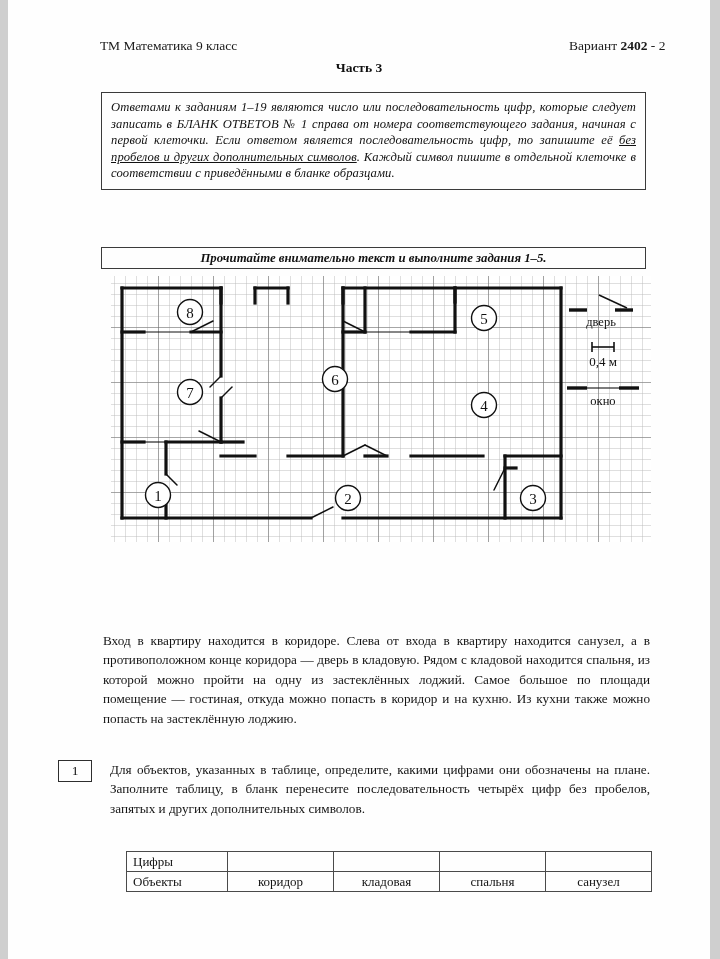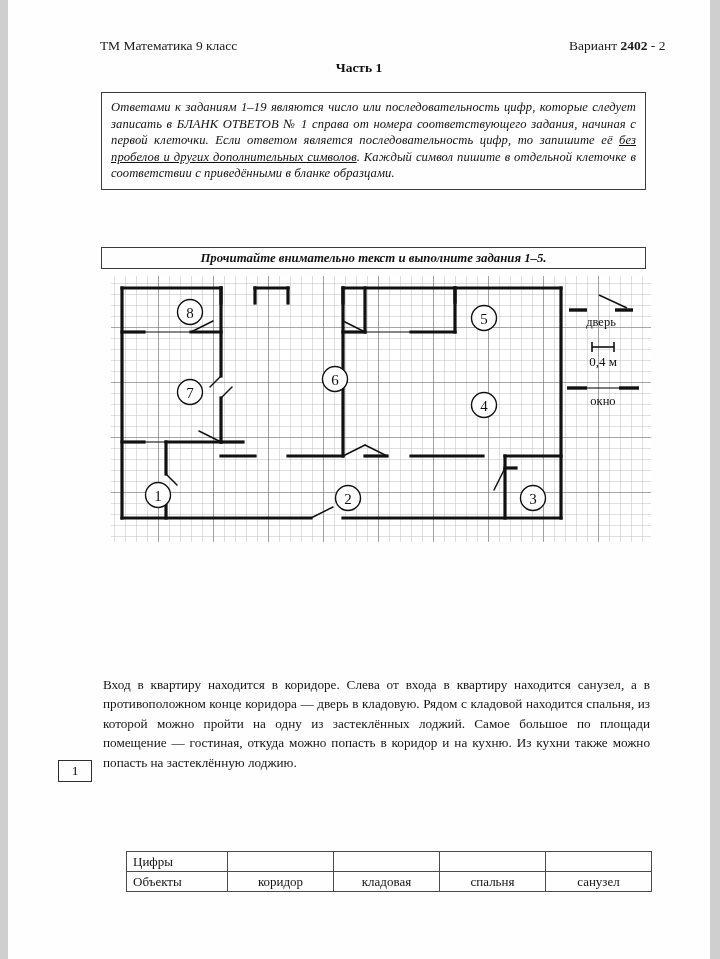--- a/index.html
+++ b/index.html
@@ -121,21 +121,21 @@
     position: absolute;
     left: 95px;
     width: 547px;
     font-size: 13.2px;
     line-height: 19.4px;
     text-align: justify;
     text-align-last: left;
     color: #141414;
   }
   #para1 { top: 552px; }
-  #para2 { top: 631px; margin-top: 44px; }
+  #para2 { top: 631px; }
 
   
   .task-num {
     position: absolute;
     left: 50px;
     top: 760px;
     width: 34px;
     height: 22px;
     border: 1.3px solid #2e2e2e;
     box-sizing: border-box;
@@ -189,21 +189,21 @@
   }
 </style>
 </head>
 <body>
 
 <div id="page">
 <div id="sheet">
 
   <div class="hdr hdr-left">ТМ Математика 9 класс</div>
   <div class="hdr hdr-right"><span>Вариант </span><b>2402</b><span> - 2</span></div>
-  <div class="part-title">Часть 1</div>
+  <div class="part-title">Часть 3</div>
 
   <div class="instr-box">
     <p><span>Ответами к заданиям 1–19 являются число или последовательность цифр, которые следует записать в БЛАНК ОТВЕТОВ № 1 справа от номера соответствующего задания, начиная с первой клеточки. Если ответом является последовательность цифр, то запишите её </span><span class="u">без пробелов и других дополнительных символов</span><span>. Каждый символ пишите в отдельной клеточке в соответствии с приведёнными в бланке образцами.</span></p>
   </div>
 
   <div class="read-bar">Прочитайте внимательно текст и выполните задания 1–5.</div>
 
   <div id="plan">
     <svg width="550" height="273" viewBox="0 0 550 273" xmlns="http://www.w3.org/2000/svg">
       <defs>
@@ -347,20 +347,21 @@
         <line x1="516" y1="116" x2="536" y2="116" stroke="#111" stroke-width="3.4"></line>
         <line x1="484" y1="116" x2="516" y2="116" stroke="#111" stroke-width="1.1"></line>
         <text x="500" y="133" text-anchor="middle" font-family="Liberation Serif, serif" font-size="12.5" fill="#111">окно</text>
       </g>
     </svg>
   </div>
 
   <div class="body-text" id="para2">Вход в квартиру находится в коридоре. Слева от входа в квартиру находится санузел, а в противоположном конце коридора — дверь в кладовую. Рядом с кладовой находится спальня, из которой можно пройти на одну из застеклённых лоджий. Самое большое по площади помещение — гостиная, откуда можно попасть в коридор и на кухню. Из кухни также можно попасть на застеклённую лоджию.</div>
 
   <div class="task-num">1</div>
+  <div id="task1-text">Для объектов, указанных в таблице, определите, какими цифрами они обозначены на плане. Заполните таблицу, в бланк перенесите последовательность четырёх цифр без пробелов, запятых и других дополнительных символов.</div>
 
   <table id="ans-table">
     <tbody>
           <tr>
       <td class="lab">Цифры</td>
       <td class="obj"></td>
       <td class="obj"></td>
       <td class="obj"></td>
       <td class="obj"></td>
     </tr>

